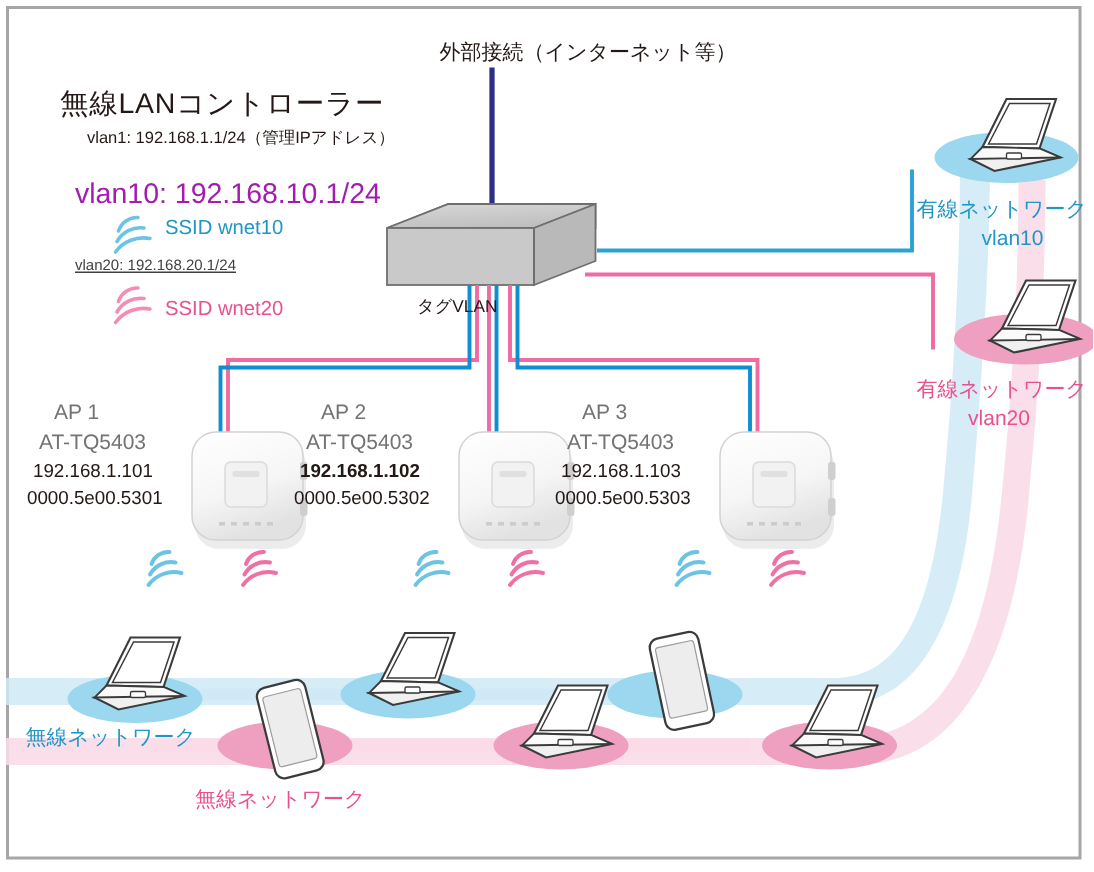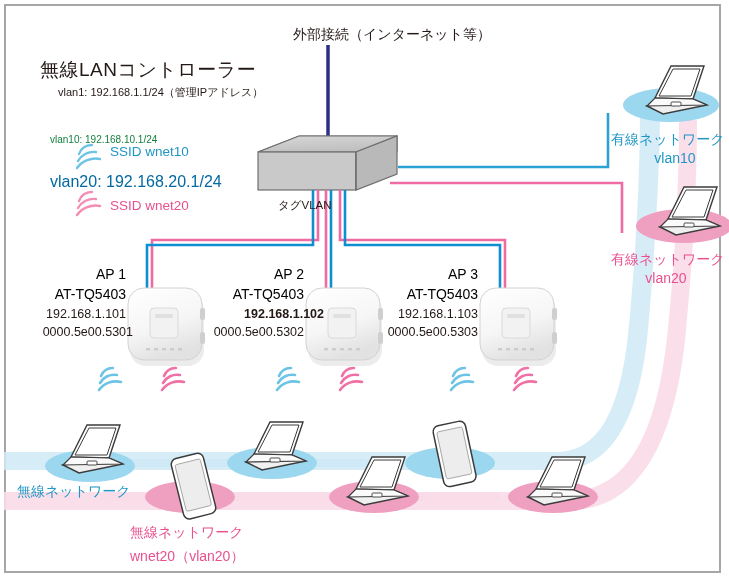--- a/index.html
+++ b/index.html
@@ -14,27 +14,27 @@
     position:absolute;left:4px;top:4px;
     width:717px;height:569px;
     border:2px solid #a6a6a6;
     background:#ffffff;
     box-sizing:border-box;
   }
   #svgroot{position:absolute;left:0;top:0;width:729px;height:581px;}
   .lbl{position:absolute;white-space:nowrap;line-height:1.25;}
   .t-title{font-size:19px;color:#231815;letter-spacing:.5px;}
   .t-sub{font-size:11px;color:#231815;}
-  .t-blue{font-size:10px;color:#15803d;margin-top:16px;}
-  .t-pink{font-size:16px;color:#0369a1;}
+  .t-blue{font-size:19px;color:#a21caf;}
+  .t-pink{font-size:10px;color:#404040;text-decoration:underline;}
   .t-blue-s{font-size:13.5px;color:#2196c4;}
   .t-pink-s{font-size:13.5px;color:#e8518e;}
   .t-dark{font-size:14px;color:#231815;}
-  .t-ap{font-size:14px;color:#000000;text-align:right;}
-  .t-ap-ip{font-size:12.5px;color:#231815;text-align:right;}
+  .t-ap{font-size:14px;color:#737373;}
+  .t-ap-ip{font-size:12.5px;color:#231815;text-align:left;}
   .t-net-blue{font-size:14px;color:#2196c4;}
   .t-net-pink{font-size:14px;color:#e8518e;}
   .t-tag{font-size:11.5px;color:#231815;}
   .ctr{text-align:center;}
 </style>
 </head>
 <body>
 
 <div id="stage">
   <div id="frame"></div>
@@ -266,33 +266,32 @@
   <div class="lbl t-blue" style="left:50px;top:118px;">vlan10: 192.168.10.1/24</div>
   <div class="lbl t-blue-s" style="left:110px;top:144px;">SSID wnet10</div>
   <div class="lbl t-pink" style="left:50px;top:172px;">vlan20: 192.168.20.1/24</div>
   <div class="lbl t-pink-s" style="left:110px;top:198px;">SSID wnet20</div>
 
   <div class="lbl t-tag" style="left:258px;top:198px;margin-left:20px;">タグVLAN</div>
 
   <div class="lbl t-ap" style="left:36px;top:266px;width:90px;">AP 1</div>
   <div class="lbl t-ap" style="left:26px;top:286px;width:100px;">AT-TQ5403</div>
   <div class="lbl t-ap-ip" style="left:22px;top:307px;width:104px;">192.168.1.101</div>
-  <div class="lbl t-ap-ip" style="left:25px;top:325px;width:108px;">0000.5e00.5301</div>
+  <div class="lbl t-ap-ip" style="left:18px;top:325px;width:108px;">0000.5e00.5301</div>
 
   <div class="lbl t-ap" style="left:214px;top:266px;width:90px;">AP 2</div>
   <div class="lbl t-ap" style="left:204px;top:286px;width:100px;">AT-TQ5403</div>
   <div class="lbl t-ap-ip" style="left:200px;top:307px;width:124px;font-weight:bold;">192.168.1.102</div>
   <div class="lbl t-ap-ip" style="left:196px;top:325px;width:108px;">0000.5e00.5302</div>
 
   <div class="lbl t-ap" style="left:388px;top:266px;width:90px;">AP 3</div>
   <div class="lbl t-ap" style="left:378px;top:286px;width:100px;">AT-TQ5403</div>
   <div class="lbl t-ap-ip" style="left:374px;top:307px;width:104px;">192.168.1.103</div>
   <div class="lbl t-ap-ip" style="left:370px;top:325px;width:108px;">0000.5e00.5303</div>
 
   <div class="lbl t-net-blue" style="left:611px;top:131px;">有線ネットワーク</div>
   <div class="lbl t-net-blue ctr" style="left:611px;top:150px;width:128px;">vlan10</div>
   <div class="lbl t-net-pink" style="left:611px;top:251px;">有線ネットワーク</div>
   <div class="lbl t-net-pink ctr" style="left:611px;top:270px;width:110px;">vlan20</div>
 
   <div class="lbl t-net-blue" style="left:17px;top:483px;">無線ネットワーク</div>
   <div class="lbl t-net-pink" style="left:130px;top:524px;">無線ネットワーク</div>
-  <div class="lbl t-net-pink" style="left:130px;top:548px;">wnet20（vlan20）</div>
 </div>
 
 </body></html>

